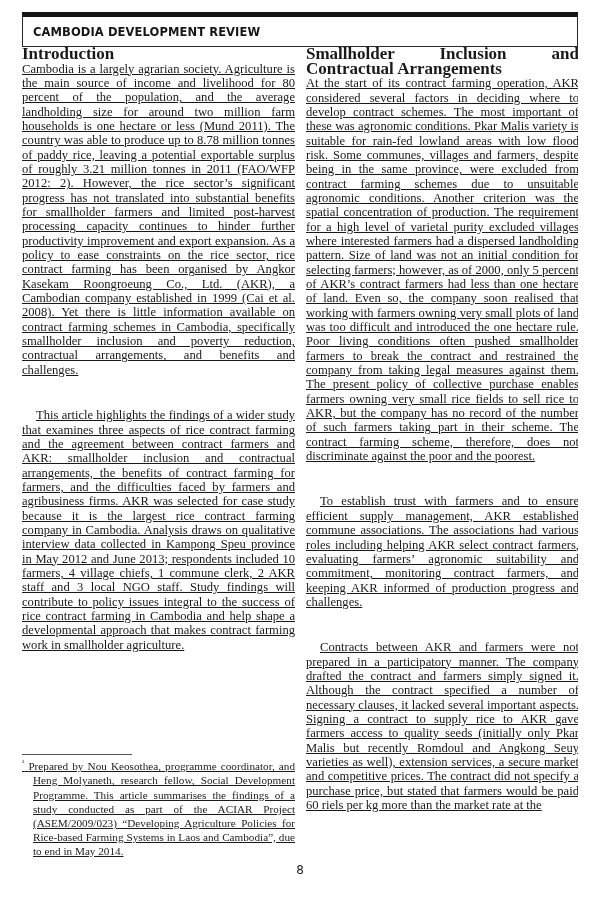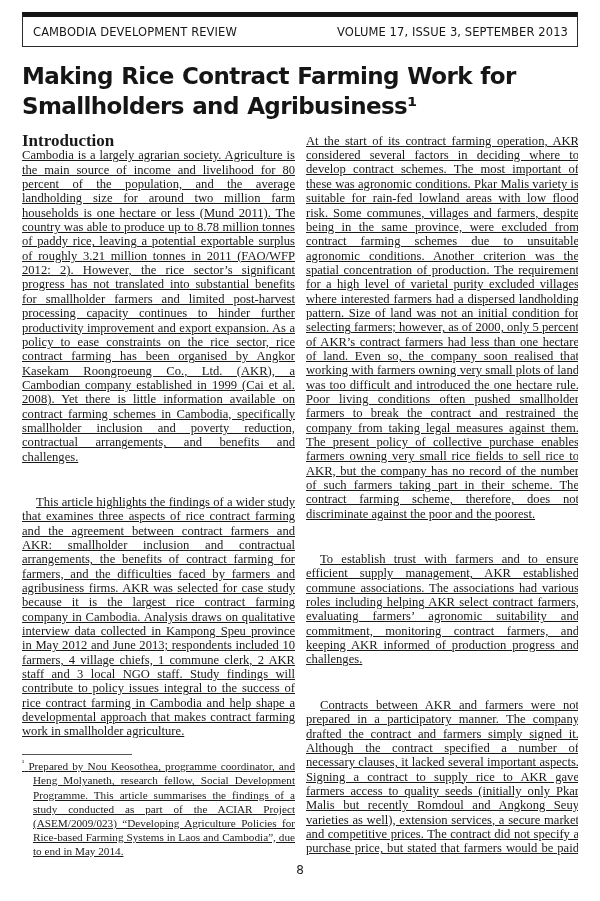--- a/index.html
+++ b/index.html
@@ -18,20 +18,21 @@
     border-top: 5px solid #141414;
     padding: 8px 9px 7px 10px;
     display: flex;
     justify-content: space-between;
     align-items: center;
     font-family: "DejaVu Sans", sans-serif;
     font-size: 11.5px;
     color: #161616;
     letter-spacing: 0.1px;
     flex: 0 0 auto;
+    font-weight: bold;
   }
   .title {
     margin: 15px 0 12px 0;
     font-family: "DejaVu Sans", sans-serif;
     font-weight: bold;
     font-size: 23px;
     letter-spacing: -0.6px;
     word-spacing: 1px;
     line-height: 1.3;
     color: #151515;
@@ -89,39 +90,38 @@
     padding: 5px 0 14px 0;
   }
 </style>
 </head>
 <body>
 
 <div class="page">
 
   <div class="masthead">
     <span>CAMBODIA DEVELOPMENT REVIEW</span>
-    <span>VOLUME 17, ISSUE 3, SEPTEMBER 2013</span>
   </div>
 
-  <h1 class="title">Making Rice Contract Farming Work for Smallholders and Agribusiness¹</h1>
 
   <div class="columns">
 
     <div class="col col-left">
       <h2>Introduction</h2>
       <p>Cambodia is a largely agrarian society. Agriculture is the main source of income and livelihood for 80 percent of the population, and the average landholding size for around two million farm households is one hectare or less (Mund 2011). The country was able to produce up to 8.78 million tonnes of paddy rice, leaving a potential exportable surplus of roughly 3.21 million tonnes in 2011 (FAO/WFP 2012: 2). However, the rice sector’s significant progress has not translated into substantial benefits for smallholder farmers and limited post-harvest processing capacity continues to hinder further productivity improvement and export expansion. As a policy to ease constraints on the rice sector, rice contract farming has been organised by Angkor Kasekam Roongroeung Co., Ltd. (AKR), a Cambodian company established in 1999 (Cai et al. 2008). Yet there is little information available on contract farming schemes in Cambodia, specifically smallholder inclusion and poverty reduction, contractual arrangements, and benefits and challenges.</p>
       <p class="indent">This article highlights the findings of a wider study that examines three aspects of rice contract farming and the agreement between contract farmers and AKR: smallholder inclusion and contractual arrangements, the benefits of contract farming for farmers, and the difficulties faced by farmers and agribusiness firms. AKR was selected for case study because it is the largest rice contract farming company in Cambodia. Analysis draws on qualitative interview data collected in Kampong Speu province in May 2012 and June 2013; respondents included 10 farmers, 4 village chiefs, 1 commune clerk, 2 AKR staff and 3 local NGO staff. Study findings will contribute to policy issues integral to the success of rice contract farming in Cambodia and help shape a developmental approach that makes contract farming work in smallholder agriculture.</p>
 
       <div class="footnote">
         <div class="footnote-rule"></div>
         <p class="footnote-text"><sup>¹</sup> <span>Prepared by Nou Keosothea, programme coordinator, and Heng Molyaneth, research fellow, Social Development Programme. This article summarises the findings of a study conducted as part of the ACIAR Project (ASEM/2009/023) “Developing Agriculture Policies for Rice-based Farming Systems in Laos and Cambodia”, due to end in May 2014.</span></p>
       </div>
     </div>
 
     <div class="col col-right">
+      <h2>Smallholder Inclusion and Contractual Arrangements</h2>
       <p>At the start of its contract farming operation, AKR considered several factors in deciding where to develop contract schemes. The most important of these was agronomic conditions. Pkar Malis variety is suitable for rain-fed lowland areas with low flood risk. Some communes, villages and farmers, despite being in the same province, were excluded from contract farming schemes due to unsuitable agronomic conditions. Another criterion was the spatial concentration of production. The requirement for a high level of varietal purity excluded villages where interested farmers had a dispersed landholding pattern. Size of land was not an initial condition for selecting farmers; however, as of 2000, only 5 percent of AKR’s contract farmers had less than one hectare of land. Even so, the company soon realised that working with farmers owning very small plots of land was too difficult and introduced the one hectare rule. Poor living conditions often pushed smallholder farmers to break the contract and restrained the company from taking legal measures against them. The present policy of collective purchase enables farmers owning very small rice fields to sell rice to AKR, but the company has no record of the number of such farmers taking part in their scheme. The contract farming scheme, therefore, does not discriminate against the poor and the poorest.</p>
       <p class="indent">To establish trust with farmers and to ensure efficient supply management, AKR established commune associations. The associations had various roles including helping AKR select contract farmers, evaluating farmers’ agronomic suitability and commitment, monitoring contract farmers, and keeping AKR informed of production progress and challenges.</p>
       <p class="indent">Contracts between AKR and farmers were not prepared in a participatory manner. The company drafted the contract and farmers simply signed it. Although the contract specified a number of necessary clauses, it lacked several important aspects. Signing a contract to supply rice to AKR gave farmers access to quality seeds (initially only Pkar Malis but recently Romdoul and Angkong Seuy varieties as well), extension services, a secure market and competitive prices. The contract did not specify a purchase price, but stated that farmers would be paid 60 riels per kg more than the market rate at the</p>
     </div>
 
   </div>
 
   <div class="page-footer">
     <span>8</span>
   </div>

